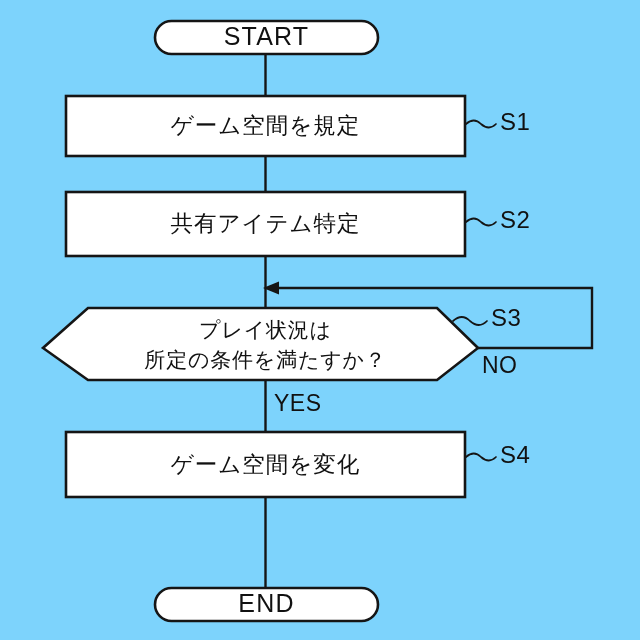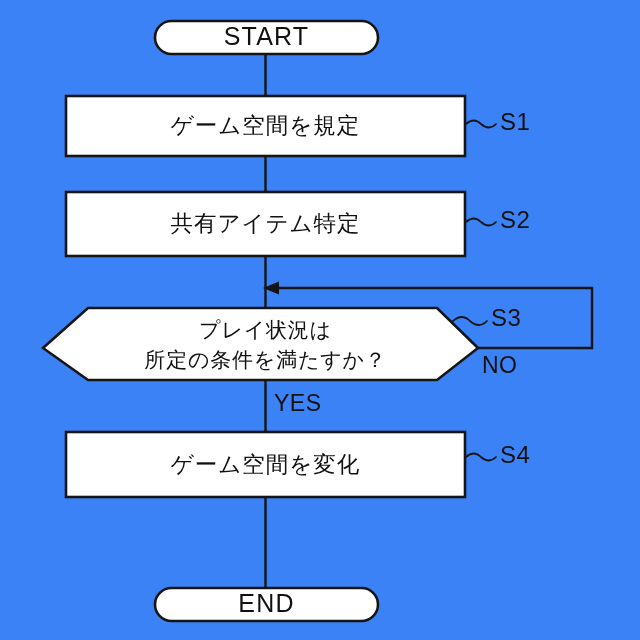--- a/index.html
+++ b/index.html
@@ -8,21 +8,21 @@
     padding: 0;
     background: #ffffff;
   }
   body {
     font-family: "Liberation Sans", "DejaVu Sans", sans-serif;
   }
   #canvas {
     position: relative;
     width: 640px;
     height: 640px;
-    background: #3b82f6;
+    background: #7dd3fc;
     overflow: hidden;
   }
   #flow-svg {
     position: absolute;
     left: 0;
     top: 0;
     width: 640px;
     height: 640px;
     display: block;
   }

